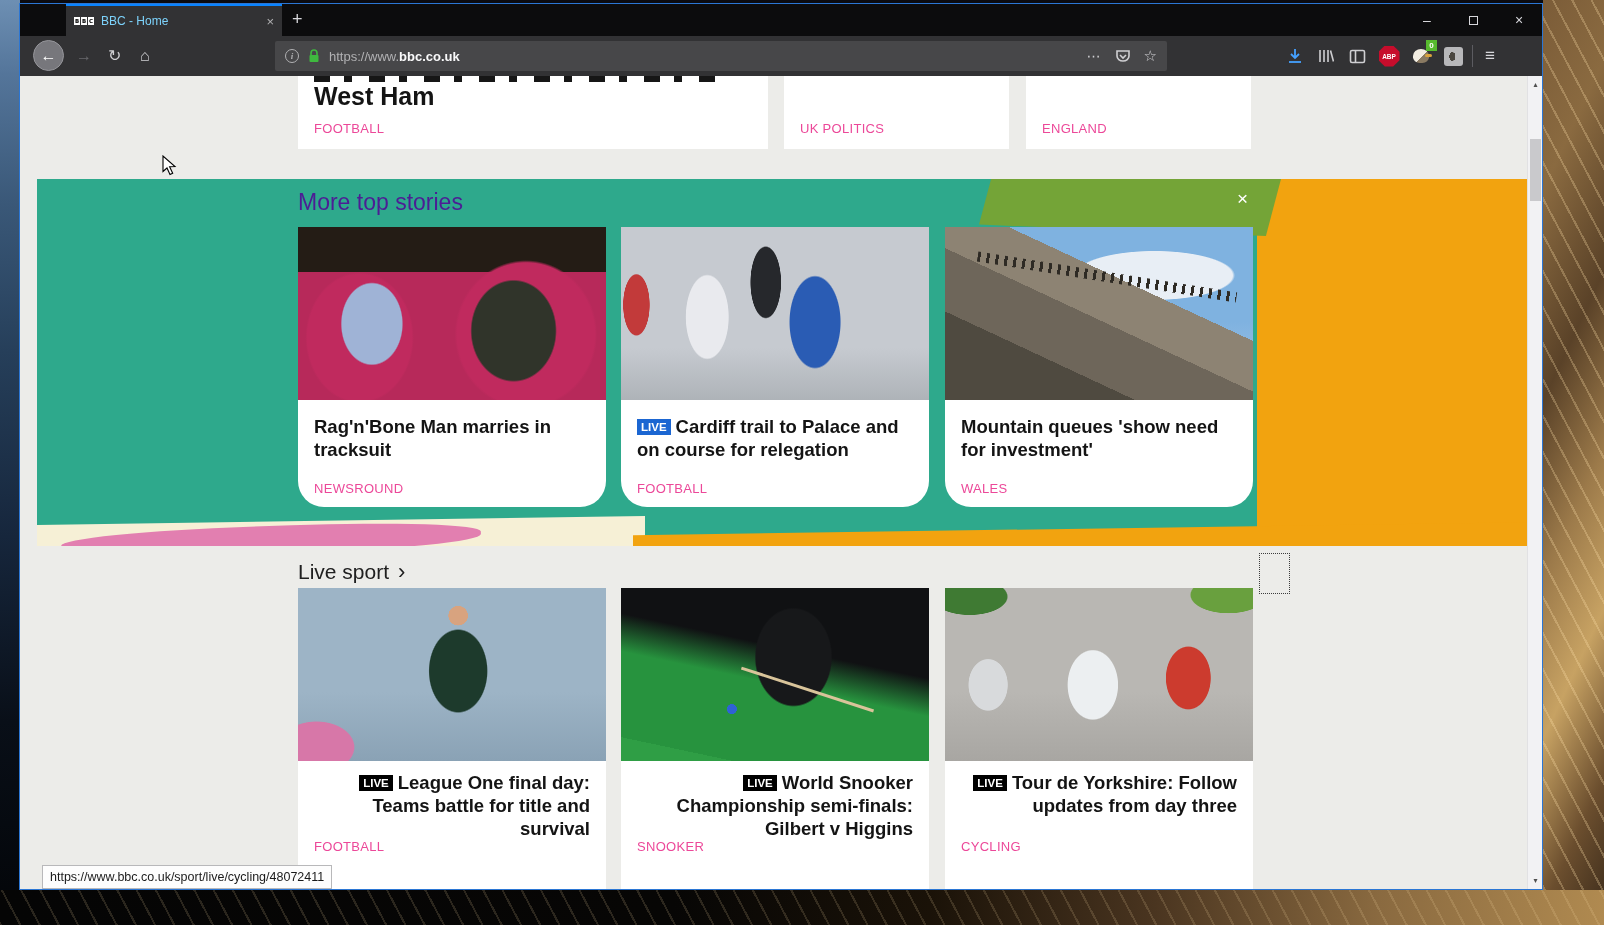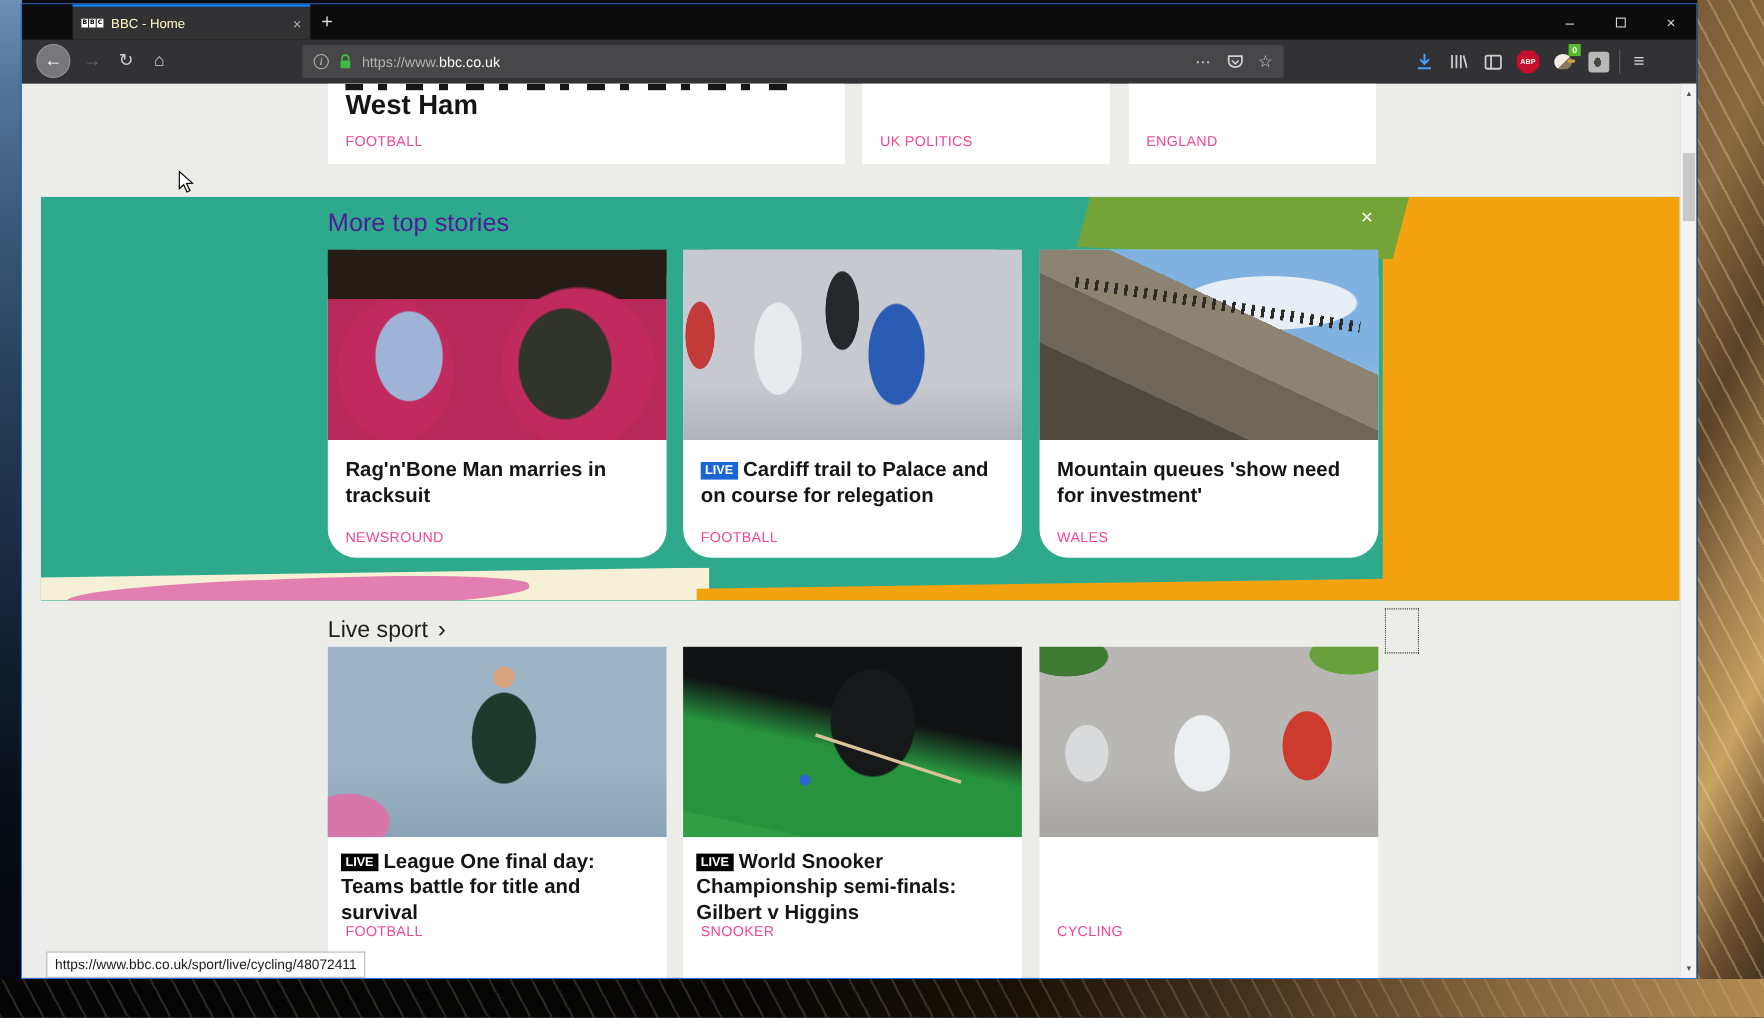--- a/index.html
+++ b/index.html
@@ -21,41 +21,41 @@
   
   .win { position:absolute; left:19px; top:3px; width:1524px; height:887px;
     border:1px solid #2b76d4; background:#0c0c0d; }
 
   
   .titlebar { position:relative; height:32px; background:#0c0c0d; }
   .tab { position:absolute; left:46px; top:0; width:216px; height:32px; background:#323234;
     border-top:2px solid #0a84ff; display:flex; align-items:center; padding:0 8px; gap:7px; }
   .favicon { display:flex; gap:1px; }
   .favicon span { width:6px; height:8px; background:#fff; color:#000; font:bold 5.5px/8px "DejaVu Sans",sans-serif; text-align:center; }
-  .tab-title { flex:1; color:#fef9c3; font-size:12px; white-space:nowrap; overflow:hidden; }
+  .tab-title { flex:1; color:#7dd3fc; font-size:12px; white-space:nowrap; overflow:hidden; }
   .tab-close { color:#b1b1b3; font-size:13px; line-height:13px; }
   .newtab { position:absolute; left:272px; top:5px; color:#d7d7db; font-size:18px; font-weight:300; }
   .win-controls { position:absolute; right:0; top:0; height:32px; display:flex; }
   .win-btn { width:46px; height:32px; display:flex; align-items:center; justify-content:center;
     color:#d7d7db; font-size:14px; }
   .max-glyph { width:9px; height:9px; border:1px solid #d7d7db; }
 
   
   .toolbar { position:relative; height:40px; background:#323234; }
   .navbtn { position:absolute; top:10px; color:#cfcfd2; font-size:16px; line-height:20px; }
   .btn-back { position:absolute; left:13px; top:4px; width:31px; height:31px; border-radius:50%;
     background:#77777c; border:1px solid #95959a; color:#fff; font-size:16px;
     display:flex; align-items:center; justify-content:center; }
   .urlbar { position:absolute; left:255px; top:5px; width:892px; height:30px; background:#474749;
     border-radius:2px; display:flex; align-items:center; padding:0 10px; gap:9px; }
   .info-icon { width:14px; height:14px; border:1px solid #b1b1b3; border-radius:50%;
     color:#b1b1b3; font:italic bold 9px/12px "Liberation Serif",serif; text-align:center; }
   .url-text { font-size:13px; }
   .url-scheme { color:#b1b1b3; }
-  .url-domain { color:#f9f9fa; }
+  .url-domain { color:#f9f9fa;font-weight:bold; }
   .url-right { margin-left:auto; display:flex; align-items:center; gap:13px; }
   .dots-icon { color:#cfcfd2; font-size:14px; letter-spacing:1px; }
   .star-icon { color:#cfcfd2; font-size:15px; }
   .tool-icon { position:absolute; top:8px; width:24px; height:24px; display:flex; align-items:center; justify-content:center; }
   .abp-icon { width:21px; height:21px; background:#c70d2c;
     clip-path:polygon(30% 0,70% 0,100% 30%,100% 70%,70% 100%,30% 100%,0 70%,0 30%);
     color:#fff; font:bold 6.5px/21px "Liberation Sans",sans-serif; text-align:center; }
   .ext-bird { position:relative; width:22px; height:22px; }
   .bird-body { position:absolute; left:2px; top:4px; width:16px; height:14px; border-radius:60% 60% 50% 50%;
     background:linear-gradient(135deg,#f2ede2 0 55%,#8a7a62 55% 100%); }
@@ -108,21 +108,21 @@
     padding:1px 4px; vertical-align:2px; margin-right:5px; }
   .live-blue { background:#1b66d2; }
   .live-black { background:#000; }
 
   
   .livesport { position:absolute; left:0; top:470px; width:1507px; height:345px; overflow:hidden; }
   .ls-header { position:absolute; left:261px; top:13px; font-size:21px; color:#202020; }
   .ls-chevron { margin-left:9px; color:#202020; font-size:22px; }
   .ls-focus { position:absolute; left:1222px; top:7px; width:31px; height:41px; border:1px dotted #3c3c3c; }
   .lcard { position:absolute; top:42px; width:308px; height:310px; background:#fff; }
-  .lcard-body { padding:10px 16px 0 12px; }
+  .lcard-body { padding:10px 16px 0 12px;text-align:right; }
   .lcard .cat { top:251px; }
 
   
   .img-rag { background:
     radial-gradient(60px 80px at 24% 56%, #9fb3d6 0 50%, transparent 52%),
     radial-gradient(80px 95px at 70% 60%, #30342a 0 52%, transparent 54%),
     radial-gradient(95px 115px at 20% 64%, #c02a5e 0 55%, transparent 57%),
     radial-gradient(125px 130px at 74% 62%, #c02a5e 0 55%, transparent 57%),
     linear-gradient(180deg, #241c15 0 26%, #b7295a 26% 100%); }
   .img-cardiff { background:
@@ -321,20 +321,23 @@
         <div class="lcard" style="left:584px;">
           <div class="lcard-img img-snooker" aria-label="Snooker player lines up a shot on the green baize"></div>
           <div class="lcard-body">
             <div class="headline"><span class="live-badge live-black">LIVE</span><span>World Snooker Championship semi-finals: Gilbert v Higgins</span></div>
           </div>
           <div class="cat">SNOOKER</div>
         </div>
 
         <div class="lcard" style="left:908px;">
           <div class="lcard-img img-cycling" aria-label="Cyclists riding in the peloton"></div>
+          <div class="lcard-body">
+            <div class="headline"><span class="live-badge live-black">LIVE</span><span>Tour de Yorkshire: Follow updates from day three</span></div>
+          </div>
           <div class="cat">CYCLING</div>
         </div>
       </div>
 
       <div class="status-tip">https://www.bbc.co.uk/sport/live/cycling/48072411</div>
     </div>
 
     <div class="scrollbar">
       <span class="sb-arrow" style="top:4px;">▴</span>
       <div class="sb-thumb"></div>

